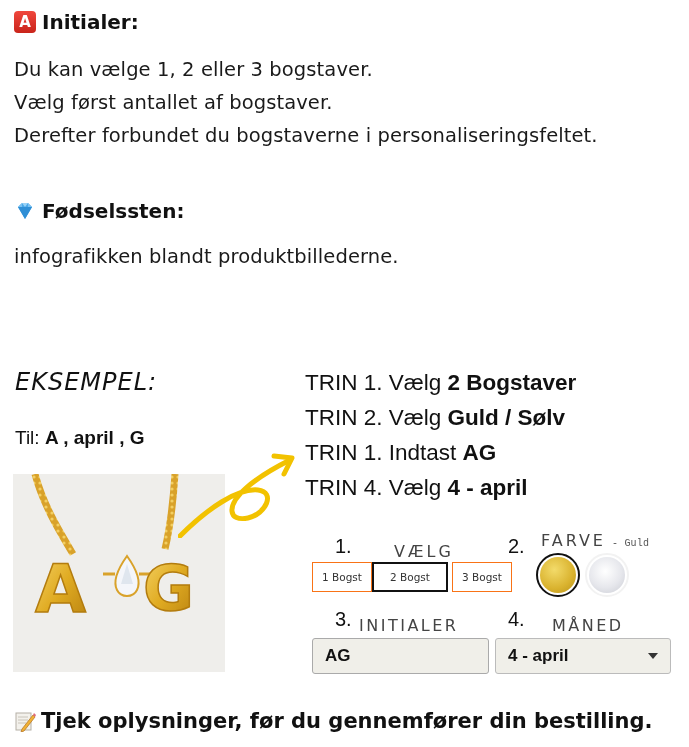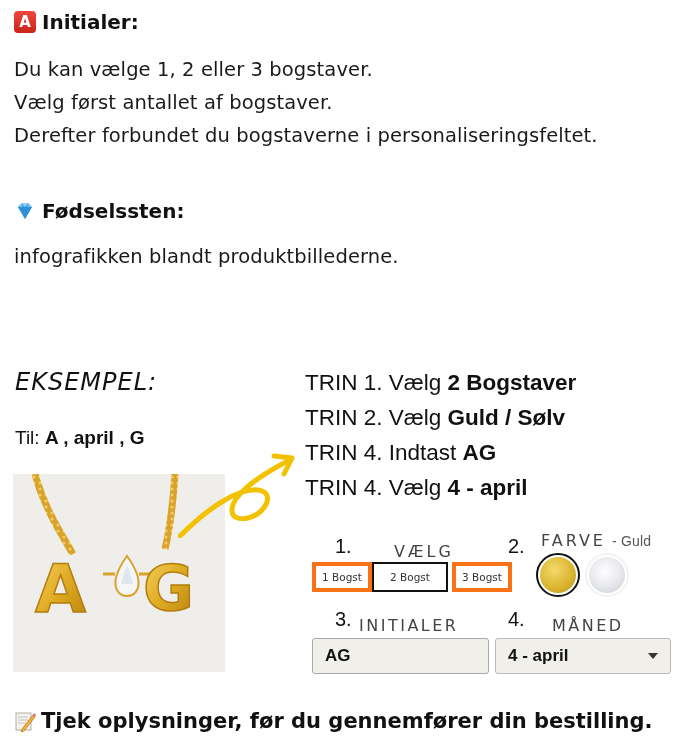--- a/index.html
+++ b/index.html
@@ -19,23 +19,23 @@
     .til { font-size: 19px; font-family: "Liberation Sans", sans-serif; color: #111; }
     .til b { font-weight: bold; }
 
     .steps { font-family: "Liberation Sans", sans-serif; font-size: 22.5px; line-height: 35px; color: #111; }
     .steps b { font-weight: bold; }
 
     .photo { width: 212px; height: 198px; background: #efeeeb; overflow: hidden; }
 
     .num { font-family: "Liberation Sans", sans-serif; font-size: 20px; color: #111; }
     .cap { font-family: "DejaVu Sans", sans-serif; font-size: 16px; letter-spacing: 3px; color: #444; }
-    .cap-small { font-family: Liberation Sans, sans-serif; font-size: 14px; color: #555; letter-spacing: 0.2px; }
+    .cap-small { font-family: Liberation Mono, monospace; font-size: 10px; color: #555; letter-spacing: 0.2px; }
 
-    .opt-btn { height: 30px; border: 4px solid #f97316; background: #fff; font-family: "DejaVu Sans", sans-serif; font-size: 10.5px; color: #333; display: flex; align-items: center; justify-content: center; cursor: pointer; }
+    .opt-btn { height: 30px; border: 1px solid #f97316; background: #fff; font-family: "DejaVu Sans", sans-serif; font-size: 10.5px; color: #333; display: flex; align-items: center; justify-content: center; cursor: pointer; }
     .opt-btn.selected { border: 2px solid #111; }
 
     .swatch-wrap { width: 44px; height: 44px; border-radius: 50%; display: flex; align-items: center; justify-content: center; }
     .swatch-wrap.selected { border: 2.5px solid #111; }
     .swatch-wrap.unselected { border: 2px solid #f2f2f2; }
     .swatch { width: 36px; height: 36px; border-radius: 50%; }
     .swatch.gold { background: radial-gradient(circle at 40% 35%, #f3db6a, #d9b22e 60%, #b8921c); }
     .swatch.silver { background: radial-gradient(circle at 45% 40%, #ffffff, #e6e7ec 55%, #c9cbd3); }
 
     .field { height: 36px; border: 1px solid #aaa; border-radius: 3px; background: #f0efe9; display: flex; align-items: center; padding-left: 12px; font-family: "Liberation Sans", sans-serif; font-size: 17px; font-weight: bold; color: #111; }
@@ -107,21 +107,21 @@
 </div>
 
 <svg class="abs" style="left:178px; top:448px;" width="120" height="90" viewBox="0 0 120 90">
   <path d="M2,88 C30,60 60,40 80,42 C98,44 88,66 70,70 C50,74 48,58 68,40 C84,26 100,18 112,12" stroke="#f2c200" stroke-width="5" fill="none" stroke-linecap="round"></path>
   <path d="M96,8 L114,10 L106,26" stroke="#f2c200" stroke-width="5" fill="none" stroke-linecap="round" stroke-linejoin="round"></path>
 </svg>
 
 <div class="abs steps" style="left:305px; top:365px;">
   <div><span>TRIN 1. Vælg </span><b>2 Bogstaver</b></div>
   <div><span>TRIN 2. Vælg </span><b>Guld / Sølv</b></div>
-  <div><span>TRIN 4. Indtast </span><b>AG</b></div>
+  <div><span>TRIN 1. Indtast </span><b>AG</b></div>
   <div><span>TRIN 4. Vælg </span><b>4 - april</b></div>
 </div>
 
 <div class="abs num" style="left:335px; top:535px;">1.</div>
 <div class="abs cap" style="left:394px; top:542px;">VÆLG</div>
 <div class="abs opt-btn" style="left:312px; top:562px; width:60px;">1 Bogst</div>
 <div class="abs opt-btn selected" style="left:372px; top:562px; width:76px;">2 Bogst</div>
 <div class="abs opt-btn" style="left:452px; top:562px; width:60px;">3 Bogst</div>
 
 <div class="abs num" style="left:508px; top:535px;">2.</div>

